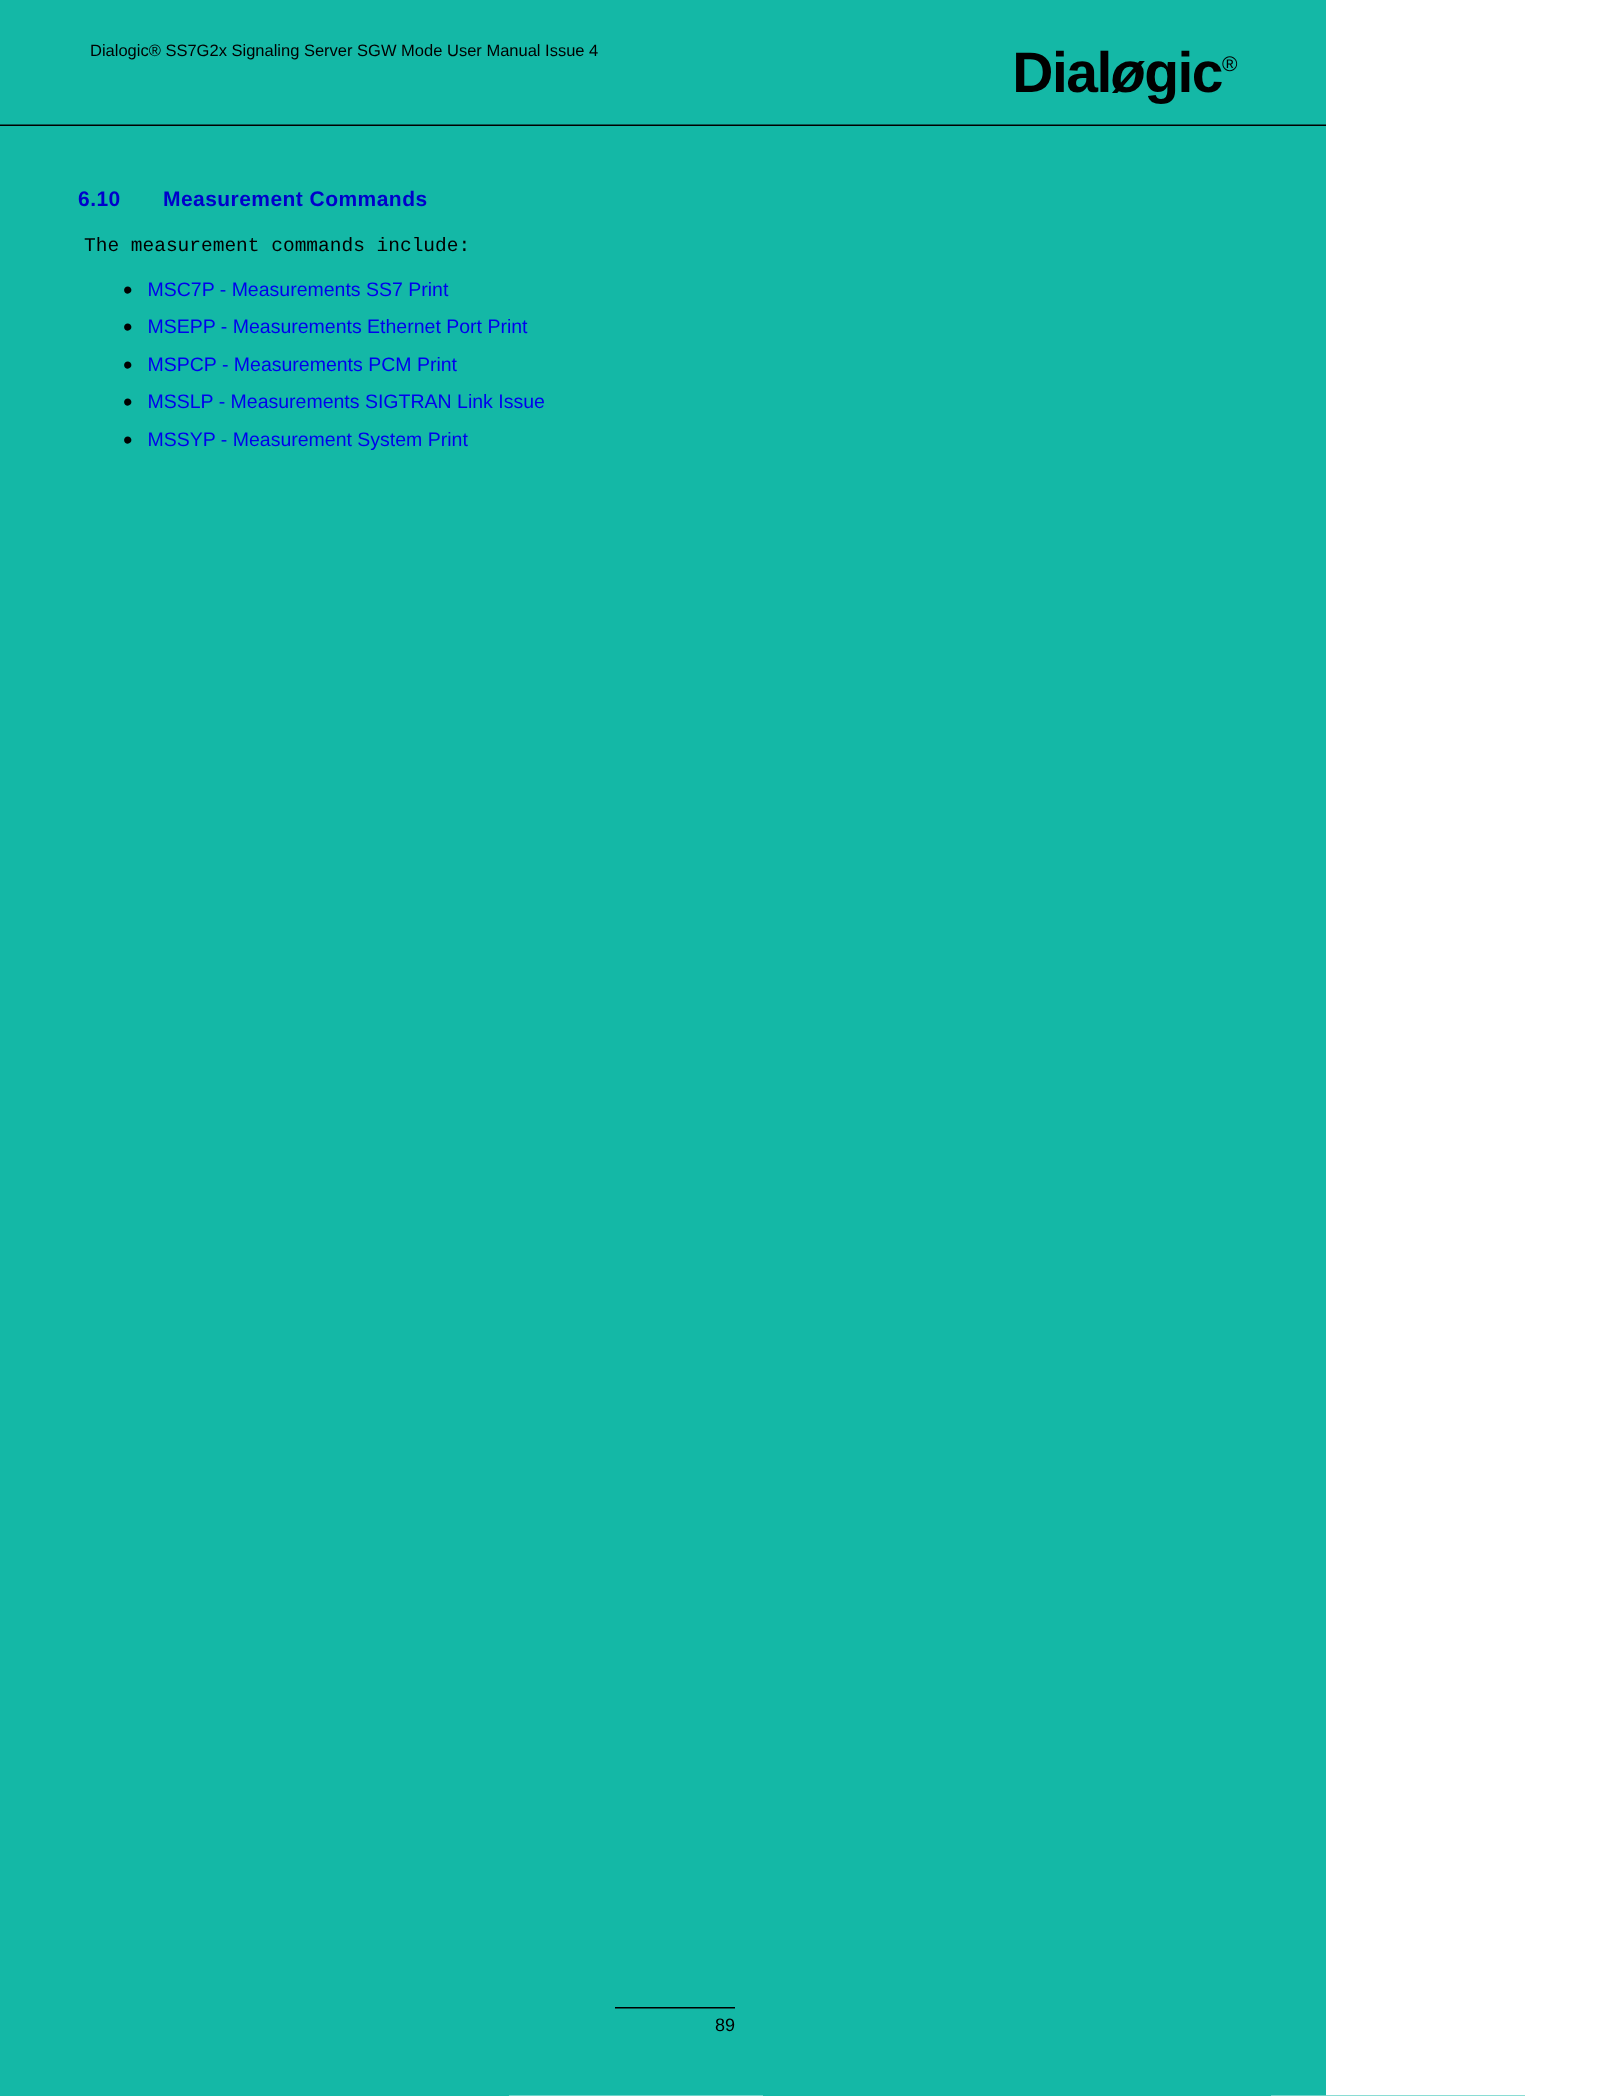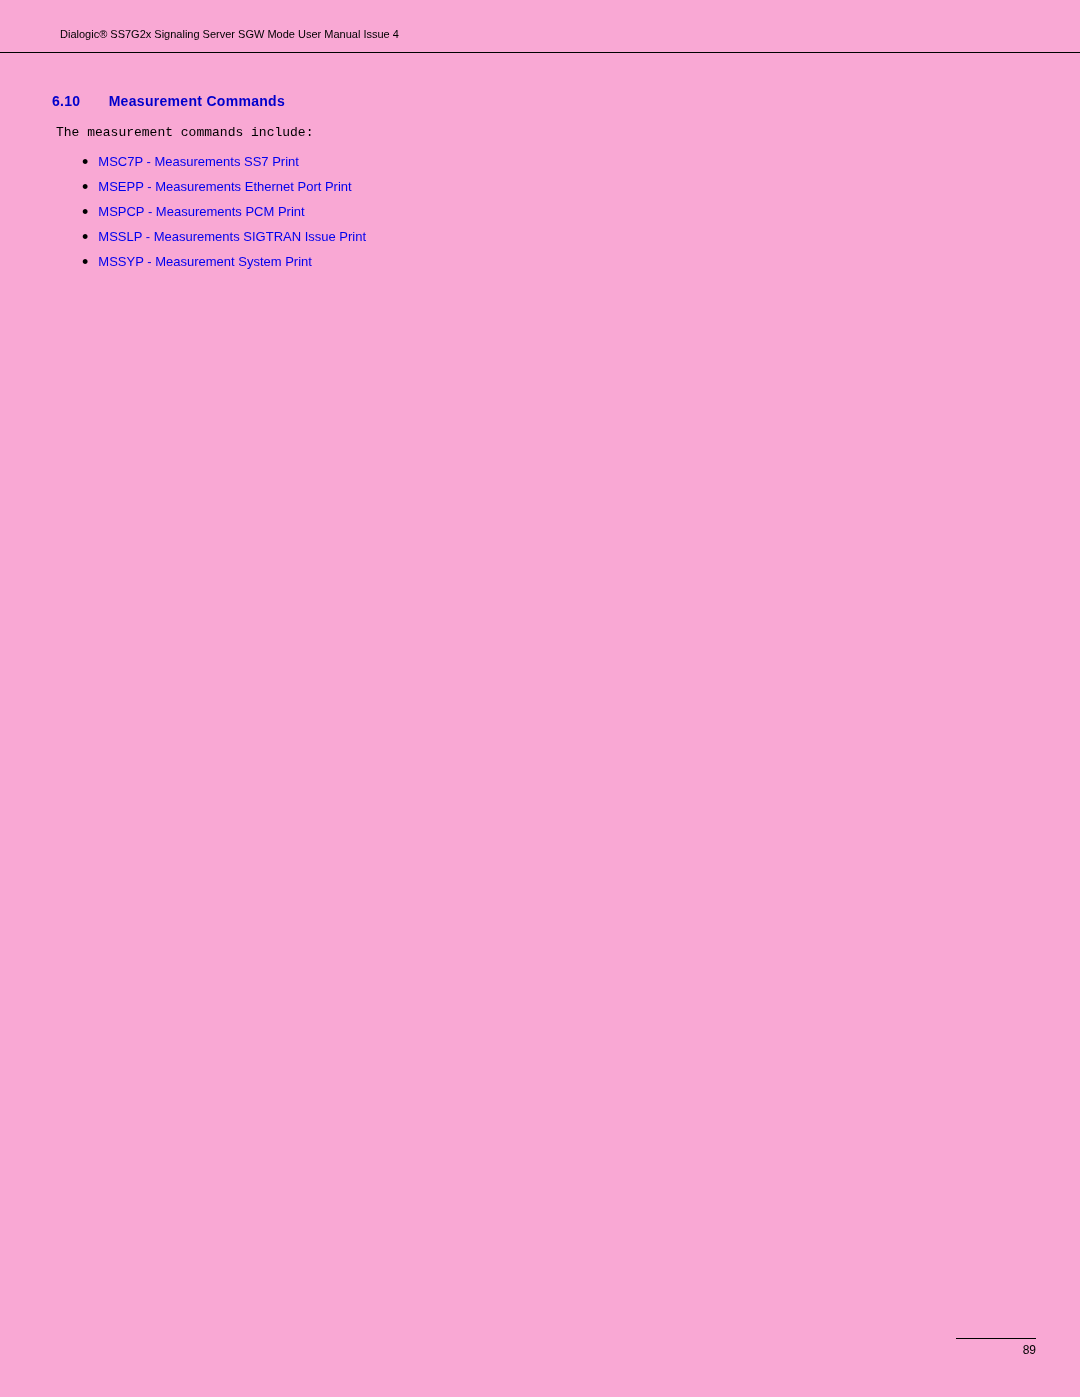--- a/index.html
+++ b/index.html
@@ -12,25 +12,25 @@
       width: 1080px;
       min-height: 1397px;
       background: #ffffff;
       font-family: 'Times New Roman', Times, serif;
       font-size: 14px;
       color: #000000;
       position: relative;
     }
 
     .page-container {
-      width: 1080px;
+      width: 884px;
       min-height: 1397px;
       padding: 0;
       position: relative;
-      background: #f9a8d4;
+      background: #14b8a6;
     }
 
     
     .header {
       display: flex;
       justify-content: space-between;
       align-items: flex-start;
       padding: 28px 60px 12px 60px;
       border-bottom: 1.5px solid #000000;
       margin-bottom: 0;
@@ -115,21 +115,21 @@
       text-align: right;
     }
 
     
     .footer {
       position: absolute;
       bottom: 40px;
       left: 60px;
       right: 44px;
       display: flex;
-      justify-content: flex-end;
+      justify-content: center;
       align-items: flex-end;
     }
 
     .footer-line-container {
       display: flex;
       flex-direction: column;
       align-items: flex-end;
     }
 
     .footer-line {
@@ -145,20 +145,25 @@
       color: #000000;
     }
   </style>
 </head>
 <body>
 
 <div class="page-container">
 
   <div class="header">
     <span class="header-title">Dialogic® SS7G2x Signaling Server SGW Mode User Manual  Issue 4</span>
+    <div class="logo-area">
+      <span class="logo-text">
+        Dial<span style="font-style: italic; font-family: Arial, sans-serif;">ø</span>gic<span style="font-size: 14px; vertical-align: super; font-weight: normal;">®</span>
+      </span>
+    </div>
   </div>
 
   <div class="content">
 
     <div class="section-heading">
       <span class="section-number">6.10</span>
       <span>Measurement Commands</span>
     </div>
 
     <p class="intro-text">The measurement commands include:</p>
@@ -171,21 +176,21 @@
       <li>
         <span class="bullet-dot">•</span>
         <a class="link-text" href="#">MSEPP - Measurements Ethernet Port Print</a>
       </li>
       <li>
         <span class="bullet-dot">•</span>
         <a class="link-text" href="#">MSPCP - Measurements PCM Print</a>
       </li>
       <li>
         <span class="bullet-dot">•</span>
-        <a class="link-text" href="#">MSSLP - Measurements SIGTRAN Issue Print</a>
+        <a class="link-text" href="#">MSSLP - Measurements SIGTRAN Link Issue</a>
       </li>
       <li>
         <span class="bullet-dot">•</span>
         <a class="link-text" href="#">MSSYP - Measurement System Print</a>
       </li>
     </ul>
 
   </div>
 
   <div class="footer">

